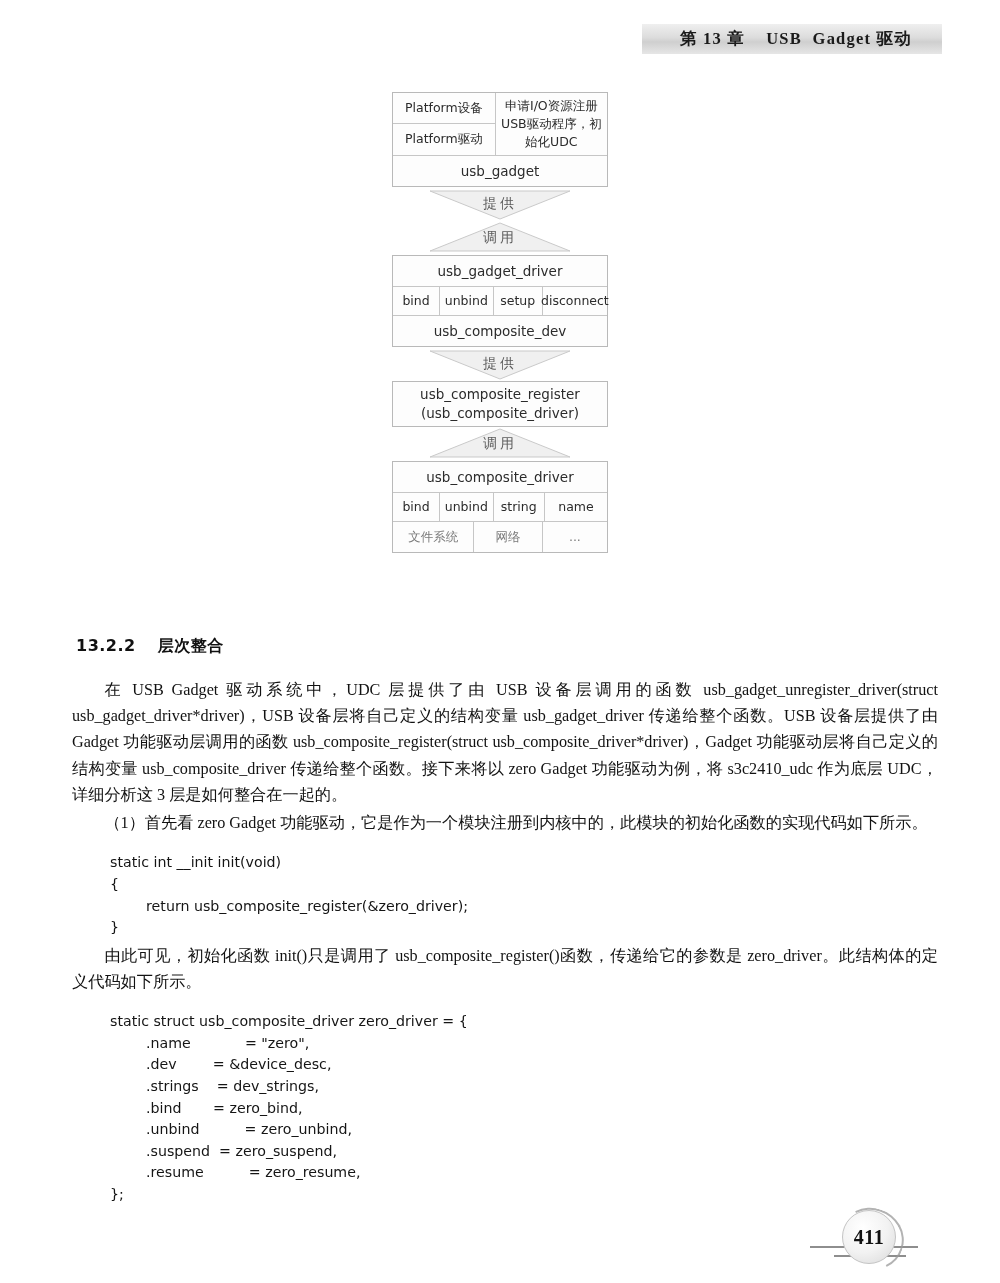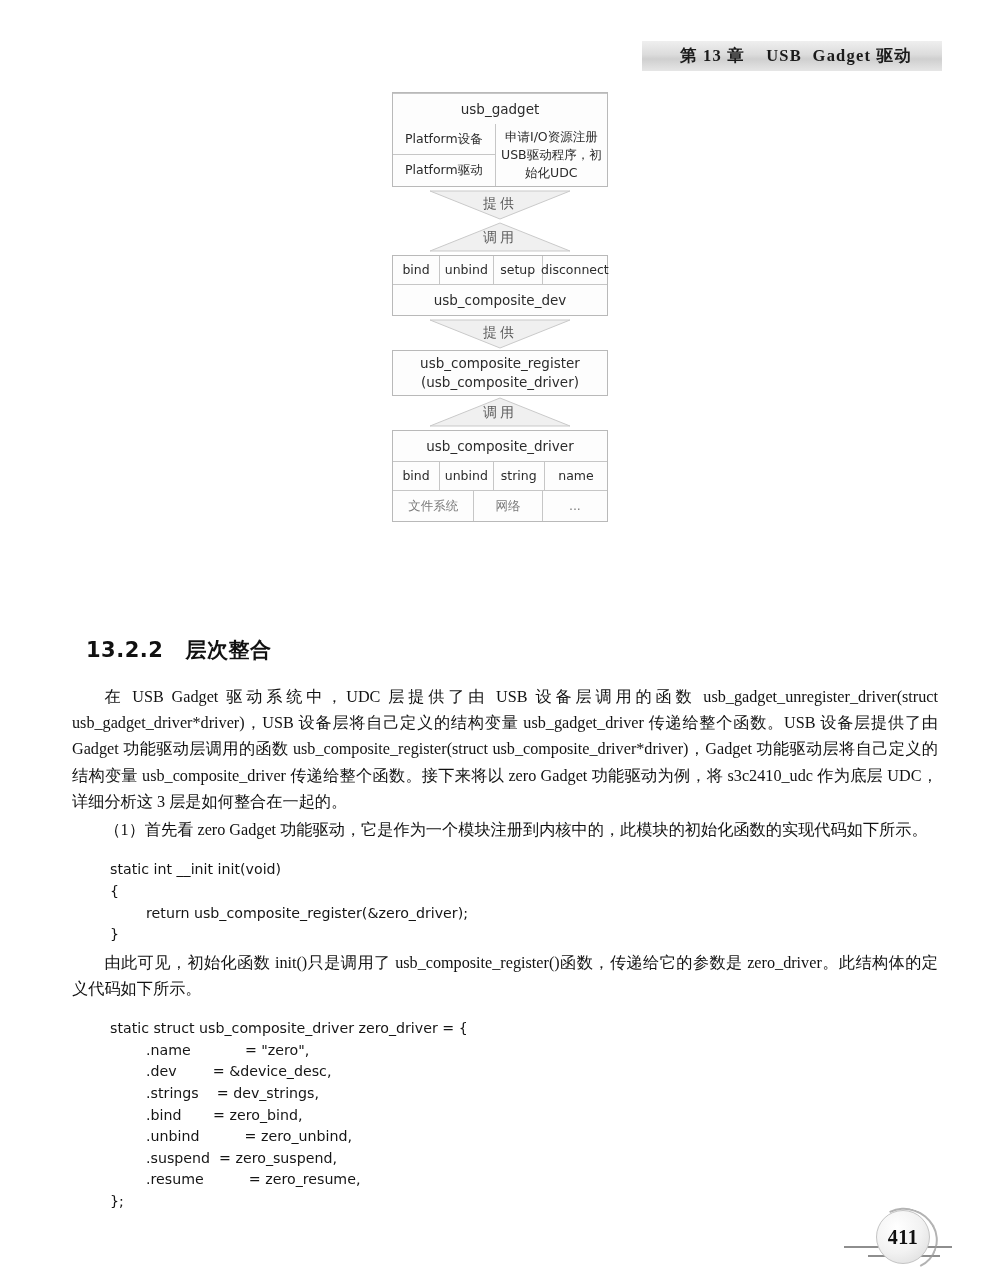--- a/index.html
+++ b/index.html
@@ -12,21 +12,21 @@
     height: 1283px;
     position: relative;
     font-family: "Liberation Serif", serif;
     color: #1a1a1a;
     overflow: hidden;
   }
 
   
   .page-header {
     position: absolute;
-    top: 41px;
+    top: 24px;
     left: 0;
     width: 1000px;
     height: 30px;
   }
   .header-band {
     position: absolute;
     right: 58px;
     top: 0;
     height: 30px;
     min-width: 300px;
@@ -146,23 +146,23 @@
 
   
   .content {
     position: absolute;
     left: 72px;
     top: 636px;
     width: 866px;
   }
   h2.section-title {
     font-family: "DejaVu Sans", sans-serif;
-    font-size: 21px;
+    font-size: 16px;
     font-weight: bold;
-    margin: 0 0 20px 14px;
+    margin: 0 0 20px 4px;
     letter-spacing: 0.5px;
     color: #111;
   }
   h2.section-title .num { margin-right: 22px; }
 
   p.para {
     margin: 0 0 2px 0;
     font-family: "Liberation Serif", serif;
     font-size: 16.2px;
     line-height: 1.62;
@@ -177,21 +177,21 @@
     line-height: 1.52;
     margin: 16px 0 4px 0;
     padding-left: 38px;
     color: #151515;
     white-space: pre;
   }
 
   
   .folio {
     position: absolute;
-    left: 862px;
+    left: 828px;
     top: 1208px;
     width: 120px;
     height: 64px;
   }
   .folio-circle {
     position: absolute;
     left: 14px;
     top: 2px;
     width: 52px;
     height: 52px;
@@ -236,50 +236,53 @@
 <div class="page-header">
   <div class="header-band">
     <span class="header-title">第 13 章    USB  Gadget 驱动</span>
   </div>
 </div>
 
 <div class="figure">
   <div class="fig-inner">
 
     <div class="dbox">
-      <div class="drow" style="border-top:1px solid #c6c6c6;">
-        <div class="dcell full-cell">usb_gadget</div>
-      </div>
       <div class="drow">
         <div style="width:48%;">
           <div class="dcell plat-cell cell-div-r cell-div-b" style="width:100%;">Platform设备</div>
           <div class="dcell plat-cell cell-div-r" style="width:100%;">Platform驱动</div>
         </div>
         <div style="width:52%;">
           <div class="dcell plat-desc" style="width:100%;">申请I/O资源注册 USB驱动程序，初 始化UDC</div>
         </div>
       </div>
+      <div class="drow" style="border-top:1px solid #c6c6c6;">
+        <div class="dcell full-cell">usb_gadget</div>
+      </div>
     </div>
 
     <div class="arrow-wrap">
       <svg class="arrow-shape" viewBox="0 0 140 34" preserveAspectRatio="none">
         <polygon points="0,4 140,4 70,32" fill="#f0f0f0" stroke="#c9c9c9" stroke-width="1"></polygon>
       </svg>
       <div class="arrow-label">提供</div>
     </div>
 
 
     <div class="arrow-wrap">
       <svg class="arrow-shape" viewBox="0 0 140 34" preserveAspectRatio="none">
         <polygon points="70,2 140,30 0,30" fill="#f0f0f0" stroke="#c9c9c9" stroke-width="1"></polygon>
       </svg>
       <div class="arrow-label">调用</div>
     </div>
 
     <div class="dbox">
+      <div class="drow cell-div-b">
+        <div class="dcell full-cell">usb_gadget_driver</div>
+      </div>
       <div class="drow cell-div-b">
         <div class="dcell quad-cell cell-div-r" style="width:22%;">bind</div>
         <div class="dcell quad-cell cell-div-r" style="width:25%;">unbind</div>
         <div class="dcell quad-cell cell-div-r" style="width:23%;">setup</div>
         <div class="dcell quad-cell" style="width:30%;text-align:right;">disconnect</div>
       </div>
       <div class="drow">
         <div class="dcell full-cell">usb_composite_dev</div>
       </div>
     </div>

